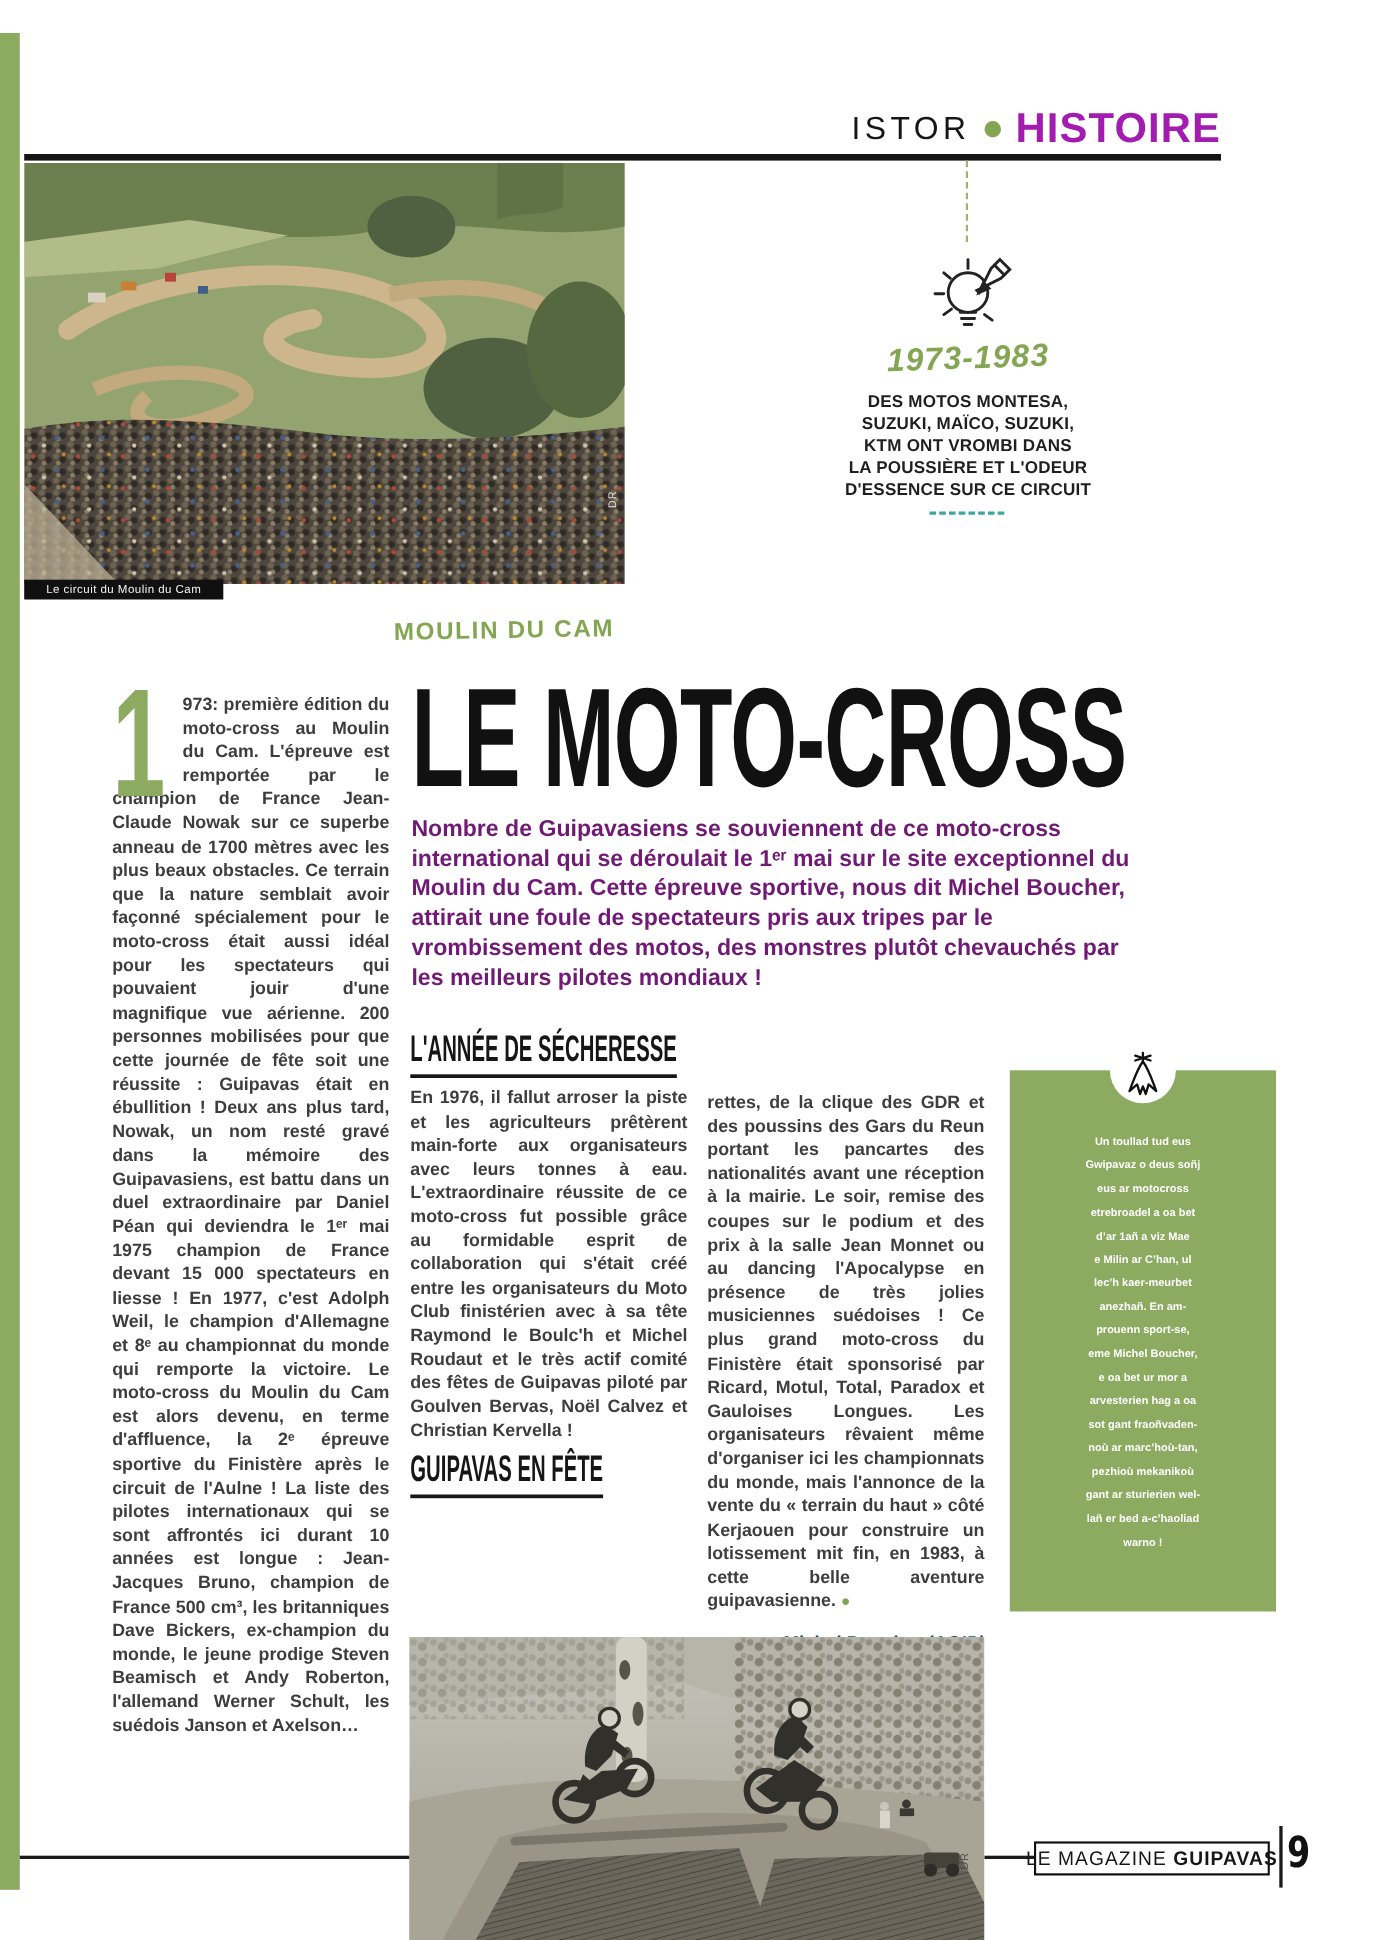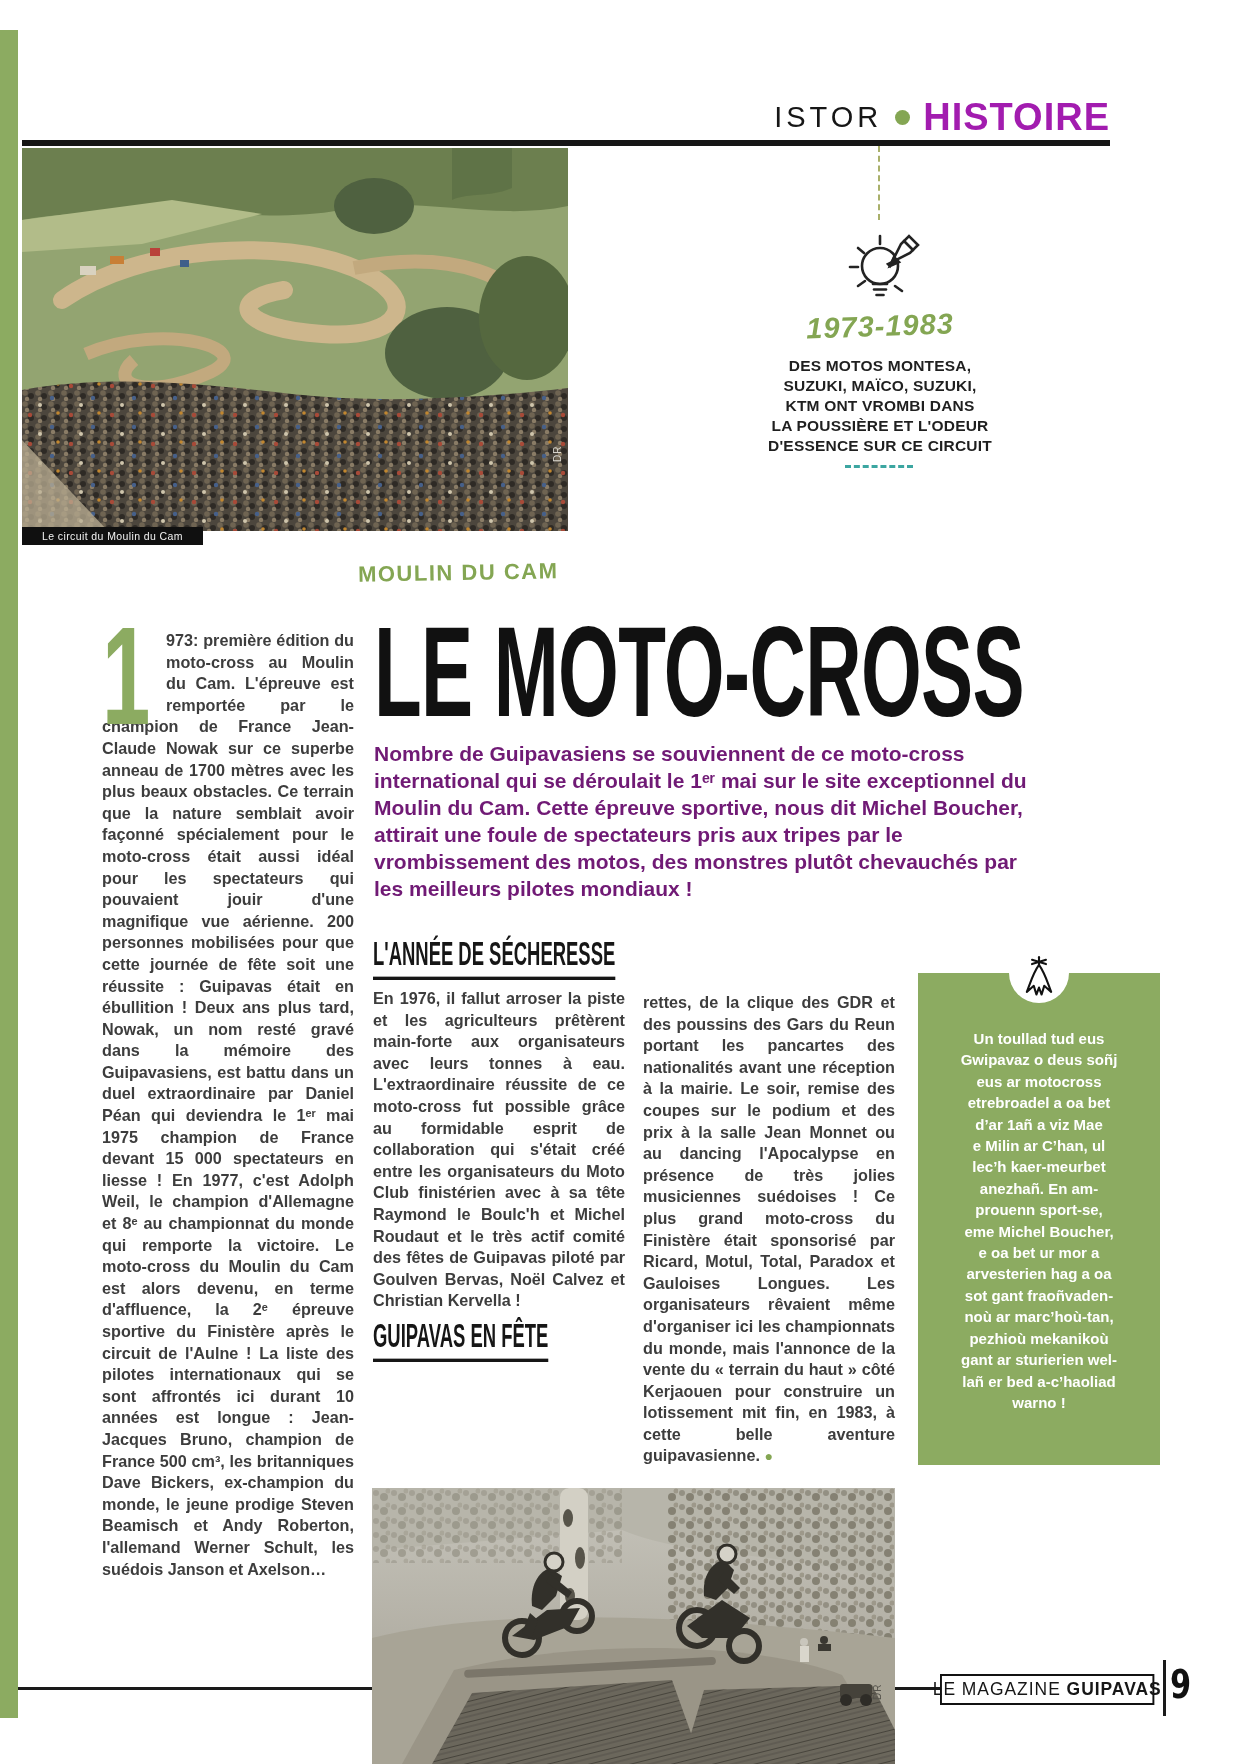--- a/index.html
+++ b/index.html
@@ -48,21 +48,21 @@
             border-bottom:3px solid #161616;padding-bottom:5px;white-space:nowrap;
             transform:scale(0.615,1.12);transform-origin:0 100%;margin:0 0 8px 0;}
   .sec-head2{margin-top:12px;}
   .end-dot{color:#84a653;font-size:14px;}
   .byline{margin-top:16px;text-align:right;font-weight:700;font-style:italic;font-size:17px;color:#0c4a6e;}
   
   .breton-box{left:918px;top:973px;width:242px;height:492px;background:#8cab61;}
   .notch{position:absolute;left:91px;top:-30px;width:60px;height:60px;border-radius:50%;background:#ffffff;}
   .ermine{position:absolute;left:101px;top:-18px;}
   .breton-text{position:absolute;left:20px;top:55px;width:202px;text-align:center;color:#ffffff;
-               font-size:15px;font-weight:700;line-height:21.4px;white-space:pre-line;}
+               font-size:10px;font-weight:700;line-height:21.4px;white-space:pre-line;}
   
   .thanks{left:930px;top:1498px;width:215px;text-align:center;font-size:14.5px;line-height:18px;
           color:#444444;white-space:pre-line;}
   
   .bottom-photo{left:372px;top:1488px;width:523px;height:276px;overflow:hidden;}
   
   .rule-left{left:18px;top:1687px;width:354px;height:3px;background:#1a1a1a;}
   .rule-right{left:895px;top:1687px;width:45px;height:3px;background:#1a1a1a;}
   .footer-box{left:940px;top:1674px;width:217px;height:27px;border:2.5px solid #111111;background:#fff;
               display:flex;align-items:center;justify-content:center;gap:6px;white-space:nowrap;

